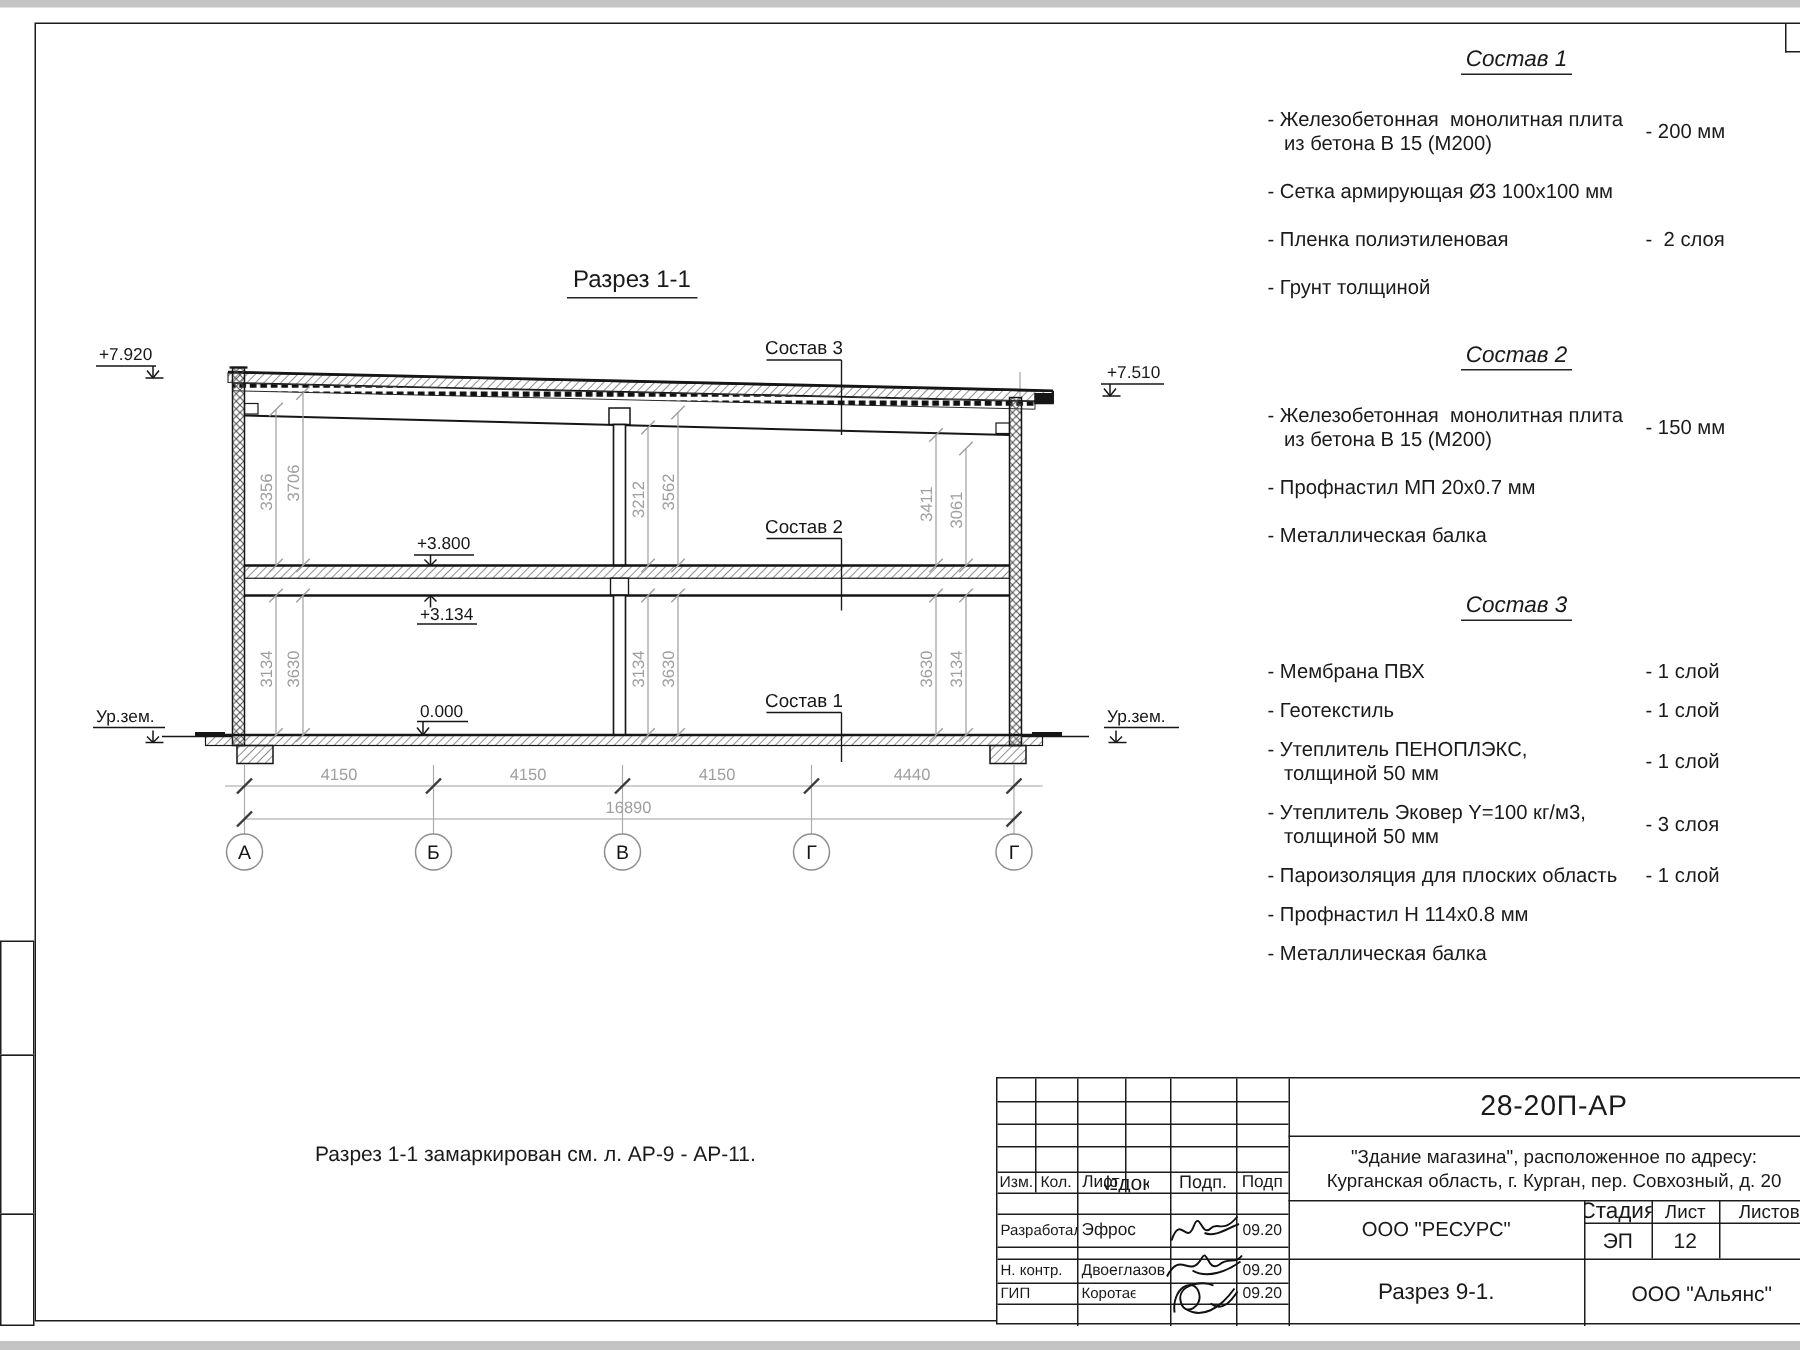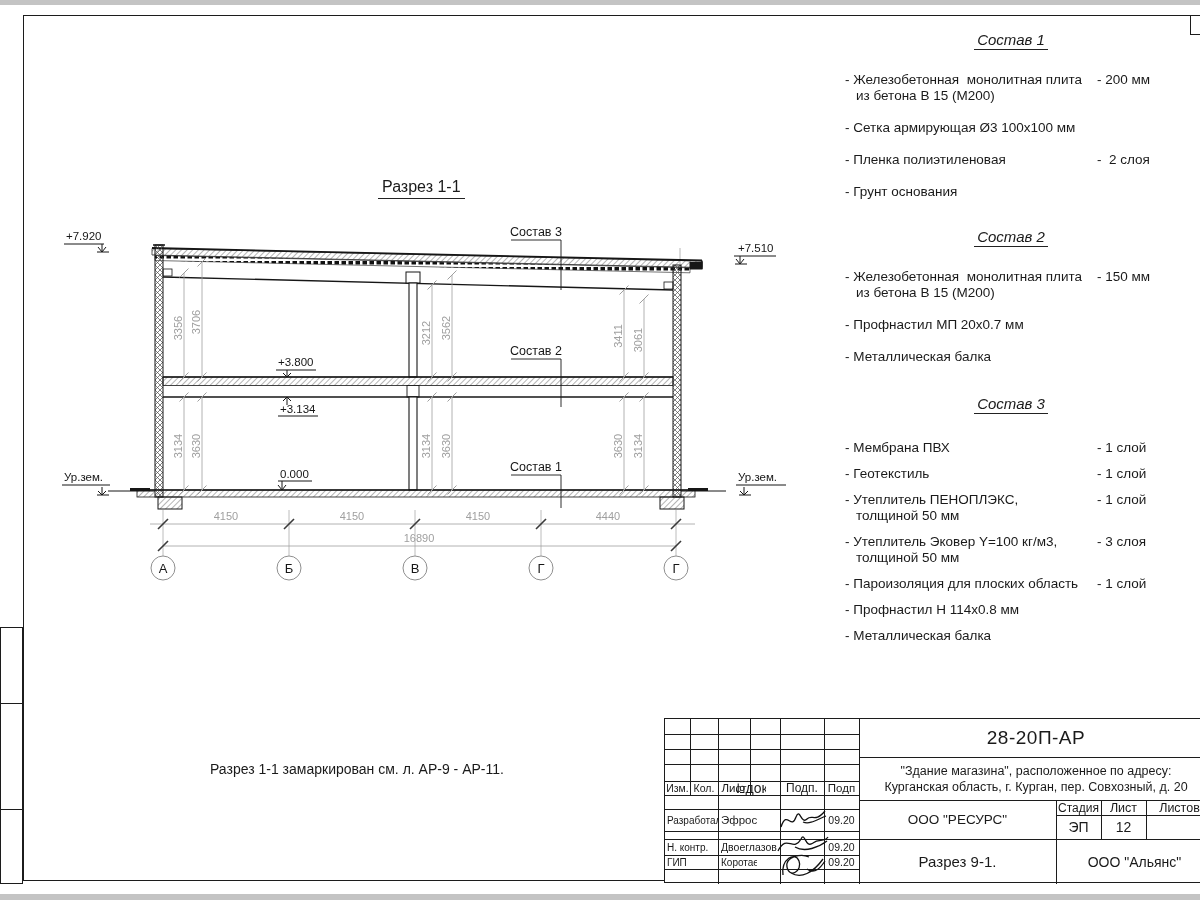--- a/index.html
+++ b/index.html
@@ -13,21 +13,21 @@
   .frame{left:23px;top:15px;width:1189px;height:866px;border:1.6px solid #1c1c1c;box-sizing:border-box}
   .corner-box{left:1190px;top:16px;width:22px;height:18px;border-left:1.4px solid #1c1c1c;border-bottom:1.4px solid #1c1c1c}
   .side-box{left:0;width:23px;border:1.2px solid #1c1c1c;box-sizing:border-box;background:#fff}
   .section-title{left:378px;top:178px;font-size:16px;border-bottom:1.2px solid #222;padding:0 4px 2px}
   .note{left:210px;top:761px;font-size:14px}
 
   
   .comps{left:845px;top:31px;width:332px}
   .comp-title-wrap{text-align:center;margin-bottom:22px}
   .comp-title{display:inline-block;font-size:15px;font-style:italic;border-bottom:1.1px solid #222;padding:0 3px 1px}
-  .comp-item{display:flex;align-items:flex-start;font-size:13.5px;line-height:16px}
+  .comp-item{display:flex;align-items:center;font-size:13.5px;line-height:16px}
   .comp-item .txt{flex:1;white-space:pre-wrap;padding-left:11px;text-indent:-11px}
   .comp-item .qty{width:80px;flex:none;white-space:pre}
   #c1 .comp-item,#c2 .comp-item{margin-bottom:16px}
   #c3 .comp-item{margin-bottom:10px}
   #c2{margin-top:28px}
   #c3{margin-top:30px}
   #c3 .comp-title-wrap{margin-bottom:26px}
 
   
   .tb{left:664px;top:718px;width:548px;height:165px;border:1.3px solid #1c1c1c;box-sizing:border-box;background:#fff}
@@ -284,21 +284,21 @@
       </div>
     <div class="comp-item">
         <span class="txt">- Сетка армирующая Ø3 100х100 мм</span>
         <span class="qty"></span>
       </div>
     <div class="comp-item">
         <span class="txt">- Пленка полиэтиленовая</span>
         <span class="qty">-  2 слоя</span>
       </div>
     <div class="comp-item">
-        <span class="txt">- Грунт основания</span>
+        <span class="txt">- Грунт толщиной</span>
         <span class="qty"></span>
       </div>
   </div>
   <div id="c2" class="comp-block">
     <div class="comp-title-wrap"><span class="comp-title">Состав 2</span></div>
     <div class="comp-item">
         <span class="txt">- Железобетонная  монолитная плита
 из бетона В 15 (М200)</span>
         <span class="qty">- 150 мм</span>
       </div>
@@ -400,19 +400,19 @@
     <path d="M6,26 C4,10 18,2 22,12 C26,22 12,30 10,18 C8,8 24,4 32,8 M14,24 C24,30 36,24 46,10 M30,20 C38,26 44,18 48,12" fill="none" stroke="#111" stroke-width="1.3"></path>
   </svg>
 
   <div class="cell" style="left:194px;top:0;width:354px;height:38px;font-size:19px;letter-spacing:.5px">28-20П-АР</div>
   <div class="cell" style="left:194px;top:38px;width:354px;height:43px;flex-direction:column;font-size:12.5px;line-height:16px">
     <div>"Здание магазина", расположенное по адресу:</div>
     <div>Курганская область, г. Курган, пер. Совхозный, д. 20</div>
   </div>
   <div class="cell" style="left:194px;top:81px;width:197px;height:39px;font-size:13.5px">ООО "РЕСУРС"</div>
   <div class="cell" style="left:194px;top:120px;width:197px;height:45px;font-size:15px">Разрез 9-1.</div>
-  <div class="cell" style="left:391px;top:81px;width:45px;height:15px;font-size:12px">Стадия</div>
+  <div class="cell" style="left:391px;top:81px;width:45px;height:15px;font-size:15px">Стадия</div>
   <div class="cell" style="left:436px;top:81px;width:45px;height:15px;font-size:12.5px">Лист</div>
   <div class="cell" style="left:481px;top:81px;width:67px;height:15px;font-size:12.5px">Листов</div>
   <div class="cell" style="left:391px;top:96px;width:45px;height:24px;font-size:14px">ЭП</div>
   <div class="cell" style="left:436px;top:96px;width:45px;height:24px;font-size:14px">12</div>
   <div class="cell" style="left:391px;top:120px;width:157px;height:45px;font-size:14px">ООО "Альянс"</div>
 </div>
 
 </body></html>

